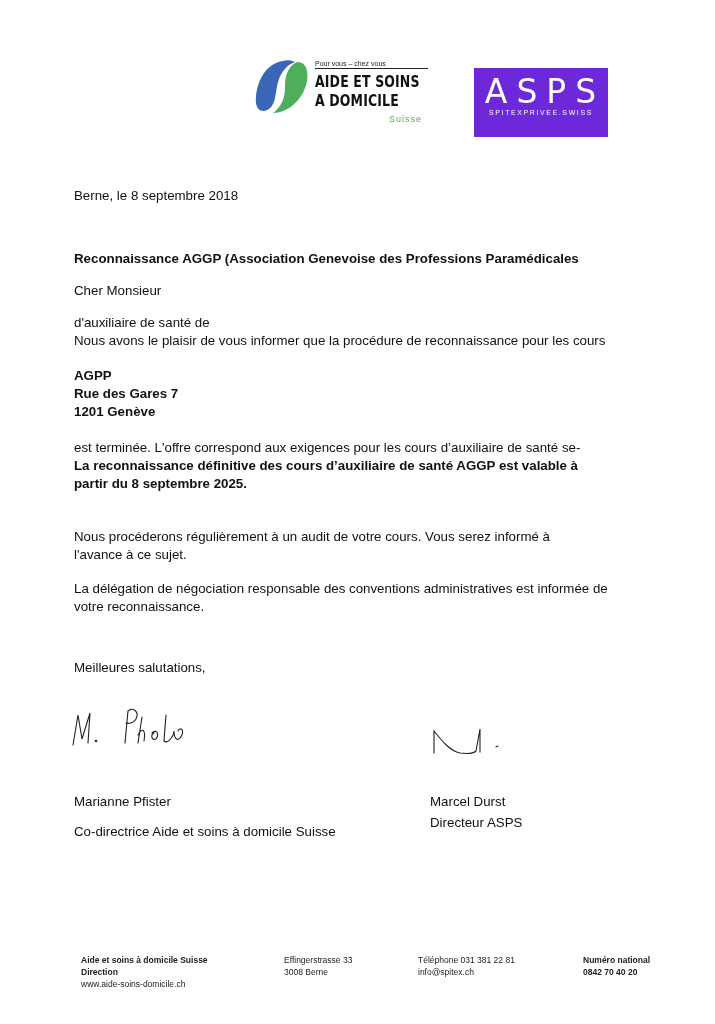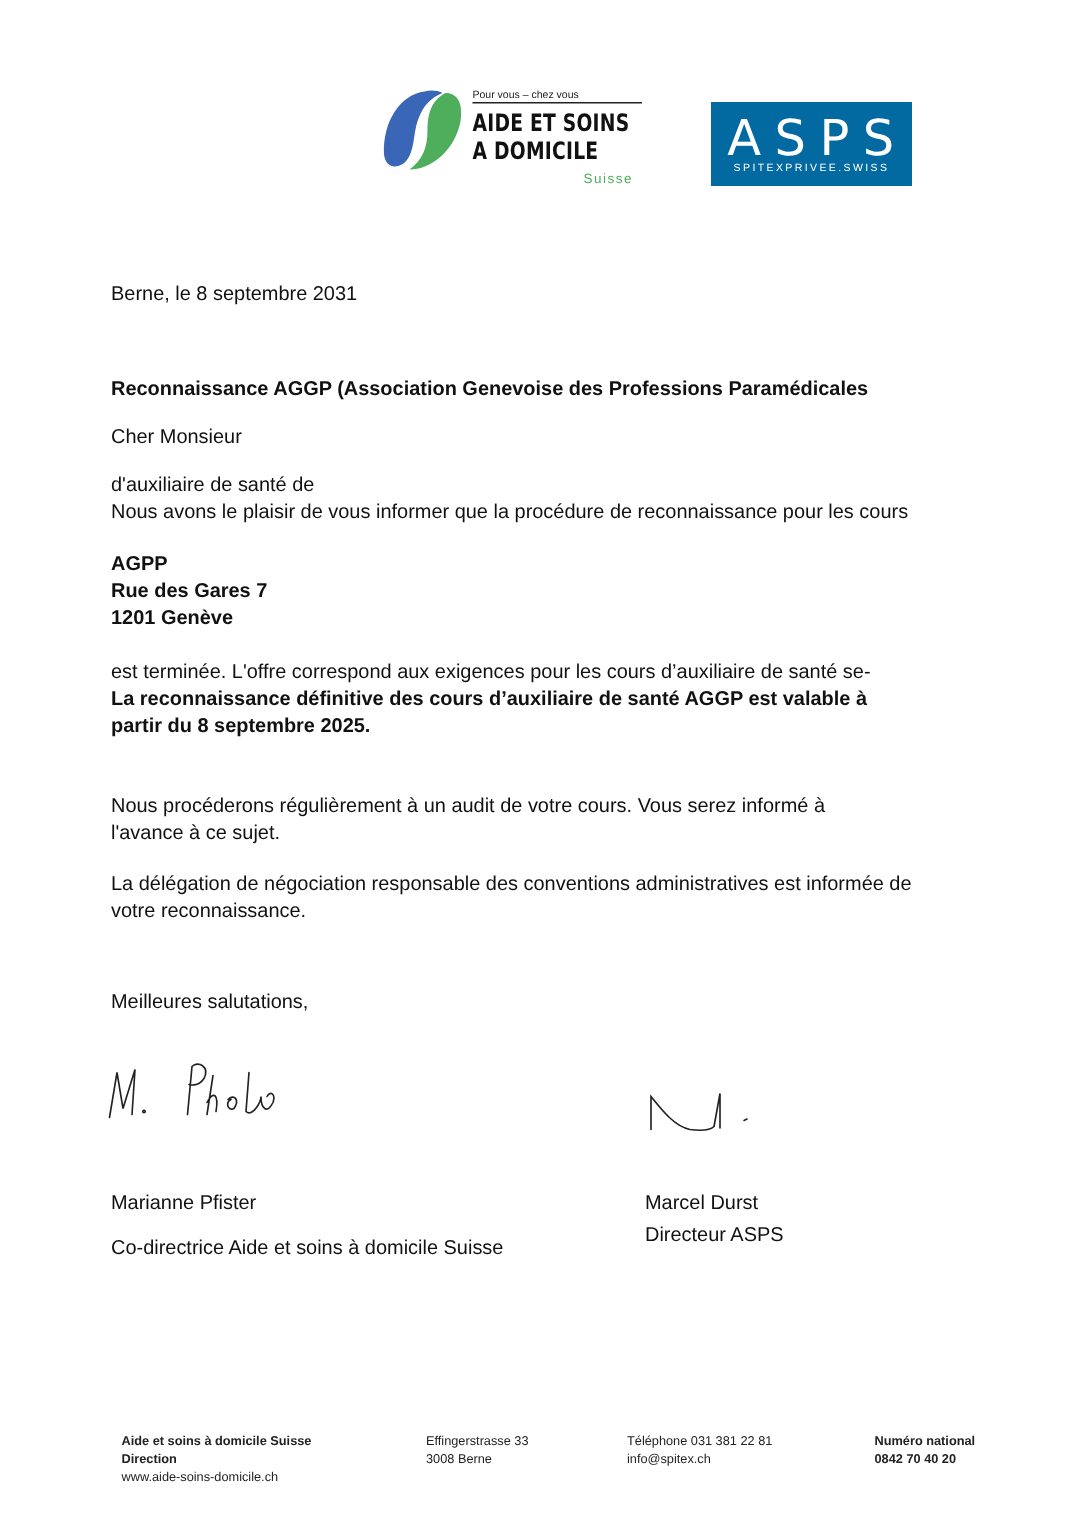--- a/index.html
+++ b/index.html
@@ -9,21 +9,21 @@
     
     .asd-logo { left: 253px; top: 56px; width: 180px; height: 72px; }
     .asd-mark { position: absolute; left: 0; top: 3px; width: 56px; height: 56px; }
     .asd-tag { position: absolute; left: 62px; top: 4px; font-size: 7px; color: #222;
                border-bottom: 1px solid #222; padding-bottom: 1px; width: 113px; }
     .asd-title { position: absolute; left: 62px; top: 16px; font-size: 16px; font-weight: bold;
                  line-height: 19px; letter-spacing: 0.2px; color: #111; font-family: "DejaVu Sans", sans-serif;
                  transform: scaleX(0.78); transform-origin: left top; white-space: nowrap; }
     .asd-suisse { position: absolute; left: 136px; top: 58px; font-size: 9px; font-weight: normal;
                   color: #4fae5b; letter-spacing: 1px; }
-    .asps-logo { left: 474px; top: 68px; width: 134px; height: 56px; background: #0369a1; }
+    .asps-logo { left: 474px; top: 68px; width: 134px; height: 69px; background: #6d28d9; }
     .asps-title { position: absolute; left: 0; right: 0; top: 4px; text-align: center; color: #fff;
                   font-size: 33px; letter-spacing: 9px; font-family: "DejaVu Sans", sans-serif; padding-left: 8px; }
     .asps-sub { position: absolute; left: 0; right: 0; top: 41px; text-align: center; color: #fff;
                 font-size: 7px; letter-spacing: 1.6px; }
     
     .txt { left: 74px; font-size: 13.3px; line-height: 18px; color: #111; white-space: nowrap; }
     .b { font-weight: bold; }
     .foot { font-size: 8.5px; line-height: 12px; color: #222; font-family: Liberation Sans, sans-serif; white-space: nowrap; }
   </style>
 </head>
@@ -40,21 +40,21 @@
     <div>A DOMICILE</div>
   </div>
   <div class="asd-suisse">Suisse</div>
 </div>
 
 <div class="abs asps-logo">
   <div class="asps-title">ASPS</div>
   <div class="asps-sub">SPITEXPRIVEE.SWISS</div>
 </div>
 
-<div class="abs txt" style="top:187px">Berne, le 8 septembre 2031</div>
+<div class="abs txt" style="top:187px">Berne, le 8 septembre 2018</div>
 <div class="abs txt b" style="top:250px">Reconnaissance AGGP (Association Genevoise des Professions Paramédicales</div>
 <div class="abs txt" style="top:282px">Cher Monsieur</div>
 
 <div class="abs txt" style="top:314px">
   <div>d'auxiliaire de santé de</div>
   <div>Nous avons le plaisir de vous informer que la procédure de reconnaissance pour les cours</div>
 </div>
 
 <div class="abs txt b" style="top:367px">
   <div>AGPP</div>

